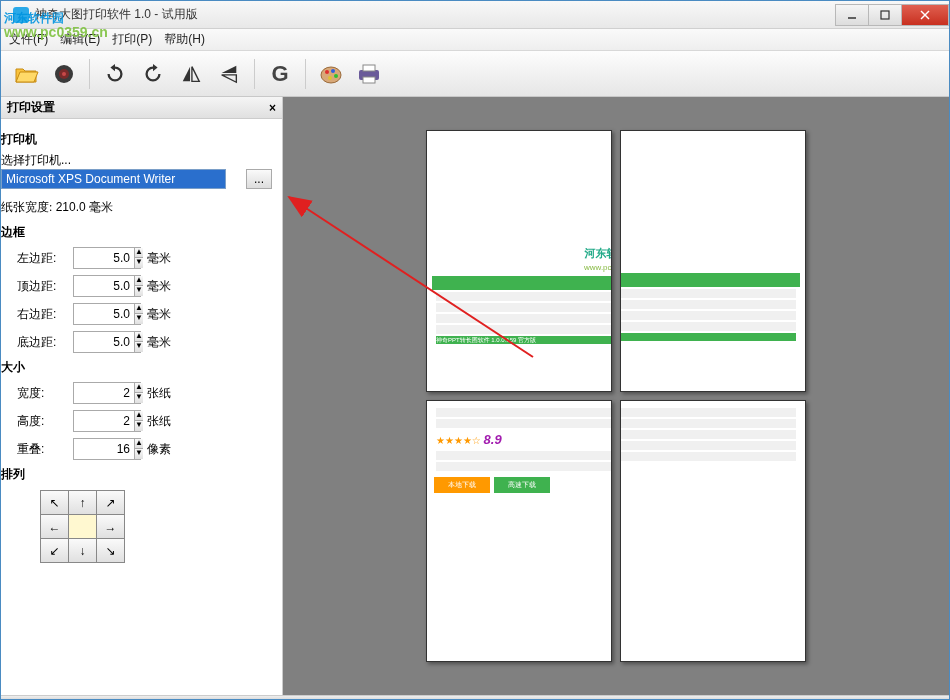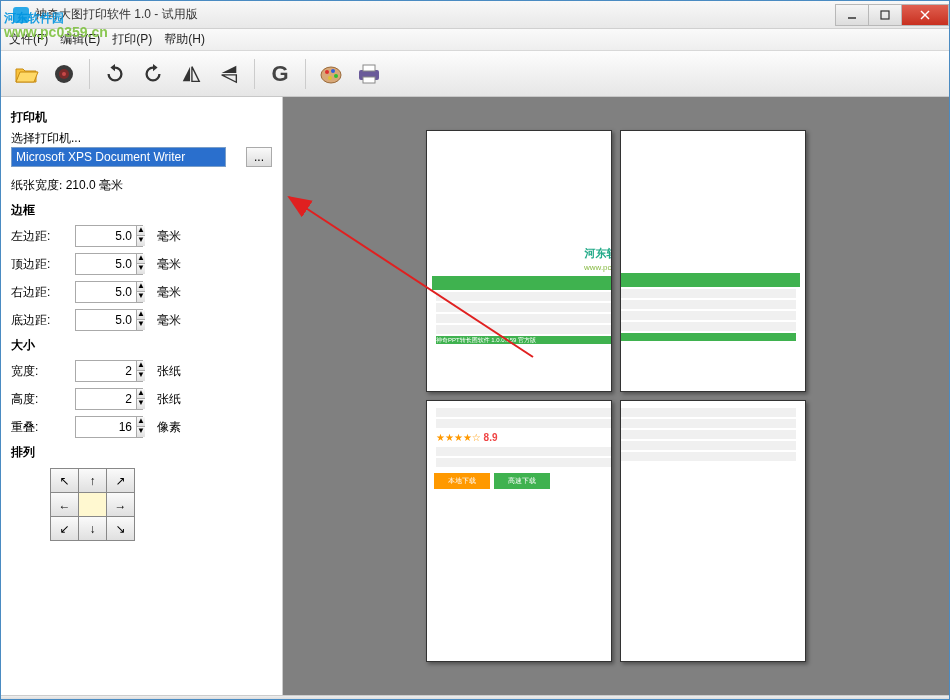--- a/index.html
+++ b/index.html
@@ -28,28 +28,28 @@
     .tool-btn { width: 34px; height: 34px; display: flex; align-items: center; justify-content: center; border-radius: 3px; cursor: pointer; }
     .tool-sep { width: 1px; height: 30px; background: #ccc; margin: 0 4px; }
     
     
     .body-area { flex: 1; display: flex; overflow: hidden; }
     
     
     .panel { width: 282px; background: #fff; border-right: 1px solid #ccc; display:flex; flex-direction:column; }
     .panel-title { height: 22px; background: linear-gradient(#f5f5f5,#e0e0e0); border-bottom:1px solid #ccc; display:flex; align-items:center; padding:0 6px; font-weight:bold; }
     .panel-title .pin { margin-left:auto; cursor:pointer; }
-    .panel-body { padding: 6px 10px 10px 10px; overflow:auto; }
+    .panel-body { padding: 6px 10px 10px 0; overflow:auto; }
     .section-h { font-weight: bold; margin: 6px 0 4px 0; }
     .printer-combo { display:flex; gap:20px; margin-bottom:10px; }
     .printer-combo input { flex:1; background:#2a6fcd; color:#fff; border:1px solid #7a9ec8; padding:2px 4px; }
     .printer-combo button { width:26px; border:1px solid #aaa; background:linear-gradient(#fafafa,#ddd); cursor:pointer; }
     .info-row { margin: 8px 0; }
     .info-row .lbl { display:inline-block;font-family:Liberation Serif, serif; }
-    .form-row { display:flex; align-items:center; margin:6px 0;gap:8px; }
+    .form-row { display:flex; align-items:center; margin:6px 16px; }
     .form-row .lbl { width: 56px; }
     .spinner { display:flex; align-items:center; border:1px solid #aaa; width:68px; height:22px; margin-right:6px; background:#fff;}
     .spinner input { flex:1; border:none; text-align:right; padding-right:4px; outline:none; width:60px;}
     .spinner .btns { width:16px; display:flex; flex-direction:column; border-left:1px solid #aaa; }
     .spinner .btns div { height:10px; font-size:8px; line-height:8px; text-align:center; background:linear-gradient(#fafafa,#e0e0e0); cursor:pointer; }
     .spinner .btns div:first-child{border-bottom:1px solid #aaa;}
     
     .align-grid { display:grid; grid-template-columns:repeat(3,28px); grid-template-rows:repeat(3,24px); gap:0; margin:8px 0 0 40px; }
     .align-cell { border:1px solid #888; background:linear-gradient(#fafafa,#e0e0e0); display:flex; align-items:center; justify-content:center; cursor:pointer; margin:-1px 0 0 -1px;}
     .align-cell.sel { background:#fff8d0; }
@@ -66,21 +66,21 @@
     .web-top.right { left:-186px; }
     .web-bot { position:absolute; top:0; left:0; right:0; height:140px; }
     .web-bot.left { right:-186px; }
     .web-bot.right { left:-186px; }
     .wb-logo { text-align:center; color:#2a8; font-weight:bold; font-size:11px; margin-bottom:2px;}
     .wb-sub { text-align:center; color:#8b4; font-size:8px; margin-bottom:4px;}
     .wb-nav { height:14px; background:#3fb24f; margin:2px 0;}
     .wb-row { height:9px; background:#f0f0f0; margin:2px 4px; font-size:6px; color:#888; overflow:hidden;}
     .wb-green-line{height:8px;background:#3fb24f;margin:2px 4px;font-size:6px;color:#fff;}
     .wb-stars{color:#f90;font-size:10px;margin:4px;}
-    .wb-rating{color:#ef4444;font-size:10px;font-weight:bold;}
+    .wb-rating{color:#a21caf;font-size:13px;font-weight:bold;font-style:italic;}
     .wb-dl-btn{display:inline-block;background:#f90;color:#fff;font-size:7px;padding:3px 14px;margin:4px 2px;}
     .wb-dl-btn.g{background:#3fb24f;}
     
     
     .red-arrow { position:absolute; pointer-events:none; }
     
     
     .statusbar { height:4px; background:linear-gradient(#eee,#ddd); border-top:1px solid #ccc;}
   </style>
 </head>
@@ -178,20 +178,24 @@
       <svg width="26" height="24" viewBox="0 0 26 24">
           <rect x="3" y="8" width="20" height="10" rx="2" fill="#6a5a9a"></rect>
           <rect x="7" y="3" width="12" height="6" fill="#fff" stroke="#888"></rect>
           <rect x="7" y="15" width="12" height="6" fill="#fff" stroke="#888"></rect>
         </svg>
     </div>
   </div>
 
   <div class="body-area">
     <div class="panel">
+      <div class="panel-title">
+        <span>打印设置</span>
+        <span class="pin">×</span>
+      </div>
       <div class="panel-body">
         <div class="section-h">打印机</div>
         <div>选择打印机...</div>
         <div class="printer-combo">
           <input value="Microsoft XPS Document Writer" style="">
           <button>...</button>
         </div>
         <div class="info-row"><span class="lbl">纸张宽度:</span> <span>210.0 毫米</span></div>
 
         <div class="section-h">边框</div>

